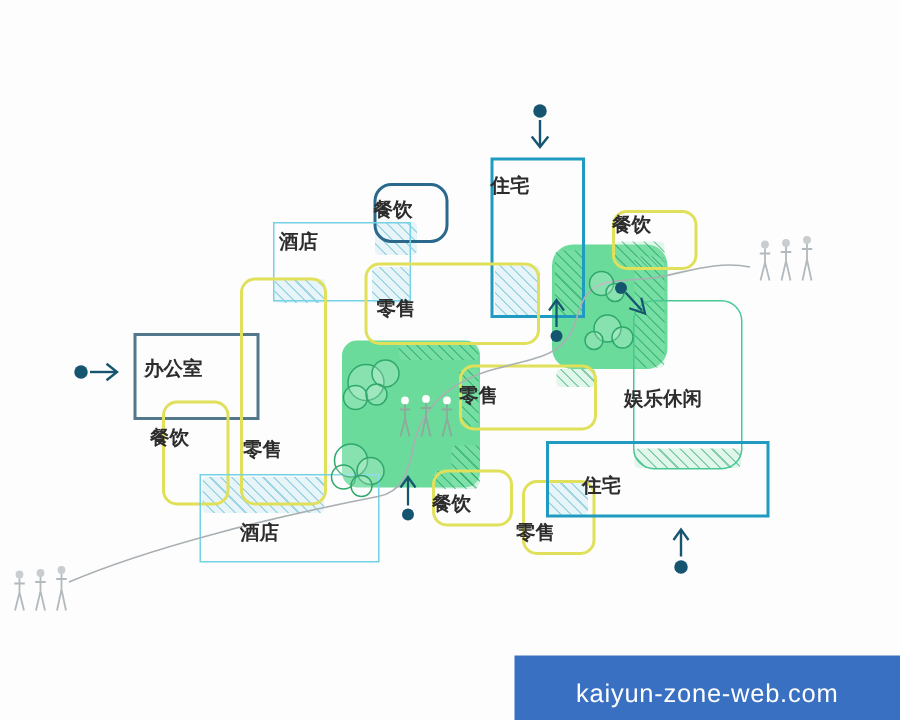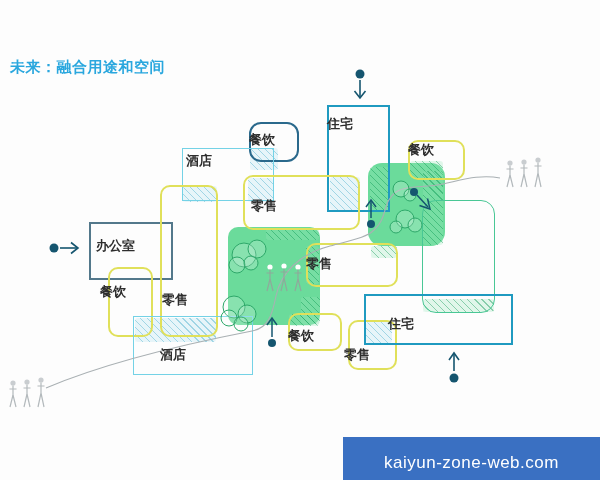--- a/index.html
+++ b/index.html
@@ -37,21 +37,20 @@
   
   #banner{left:343px;top:437px;width:257px;height:51px;background:#3a70c2;z-index:8;
           display:flex;align-items:center;justify-content:center;}
   #banner span{color:#ffffff;font-size:17px;letter-spacing:.5px;}
 </style>
 </head>
 <body>
 
 <div id="stage">
 
-  <div id="title" class="abs">未来：融合用途和空间</div>
 
   <div id="park-square" class="abs park"></div>
   <div id="park-blob" class="abs park"></div>
 
   <div class="abs hatch hatch-cyan" style="left:250px;top:148px;width:28px;height:22px"></div>
   <div class="abs hatch hatch-cyan" style="left:248px;top:178px;width:25px;height:24px"></div>
   <div class="abs hatch hatch-cyan" style="left:183px;top:186px;width:34px;height:16px"></div>
   <div class="abs hatch hatch-cyan" style="left:330px;top:177px;width:30px;height:33px"></div>
   <div class="abs hatch hatch-green" style="left:410px;top:161px;width:33px;height:17px"></div>
   <div class="abs hatch hatch-green" style="left:370px;top:167px;width:19px;height:44px"></div>
@@ -82,20 +81,21 @@
 
   <span class="abs lbl" style="left:96px;top:239px;width:70px">办公室</span>
   <span class="abs lbl" style="left:249px;top:133px;width:50px">餐饮</span>
   <span class="abs lbl" style="left:186px;top:154px;width:60px">酒店</span>
   <span class="abs lbl" style="left:327px;top:117px;width:63px">住宅</span>
   <span class="abs lbl" style="left:408px;top:143px;width:57px">餐饮</span>
   <span class="abs lbl" style="left:162px;top:293px;width:54px">零售</span>
   <span class="abs lbl" style="left:251px;top:199px;width:100px">零售</span>
   <span class="abs lbl" style="left:100px;top:285px;width:60px">餐饮</span>
   <span class="abs lbl" style="left:306px;top:257px;width:92px">零售</span>
+  <span class="abs lbl" style="left:416px;top:259px;width:86px">娱乐休闲</span>
   <span class="abs lbl" style="left:288px;top:329px;width:54px">餐饮</span>
   <span class="abs lbl" style="left:344px;top:348px;width:57px">零售</span>
   <span class="abs lbl" style="left:160px;top:348px;width:64px">酒店</span>
   <span class="abs lbl" style="left:388px;top:317px;width:100px">住宅</span>
 
   <svg class="overlay" width="600" height="480" viewBox="0 0 600 480">
 
     <path d="M 46,388 C 100,365 180,345 252,331 C 268,328 272,316 276,296
              C 281,272 300,254 330,246 C 352,240 366,238 374,230
              C 388,218 382,202 396,192 C 406,185 424,188 443,184

